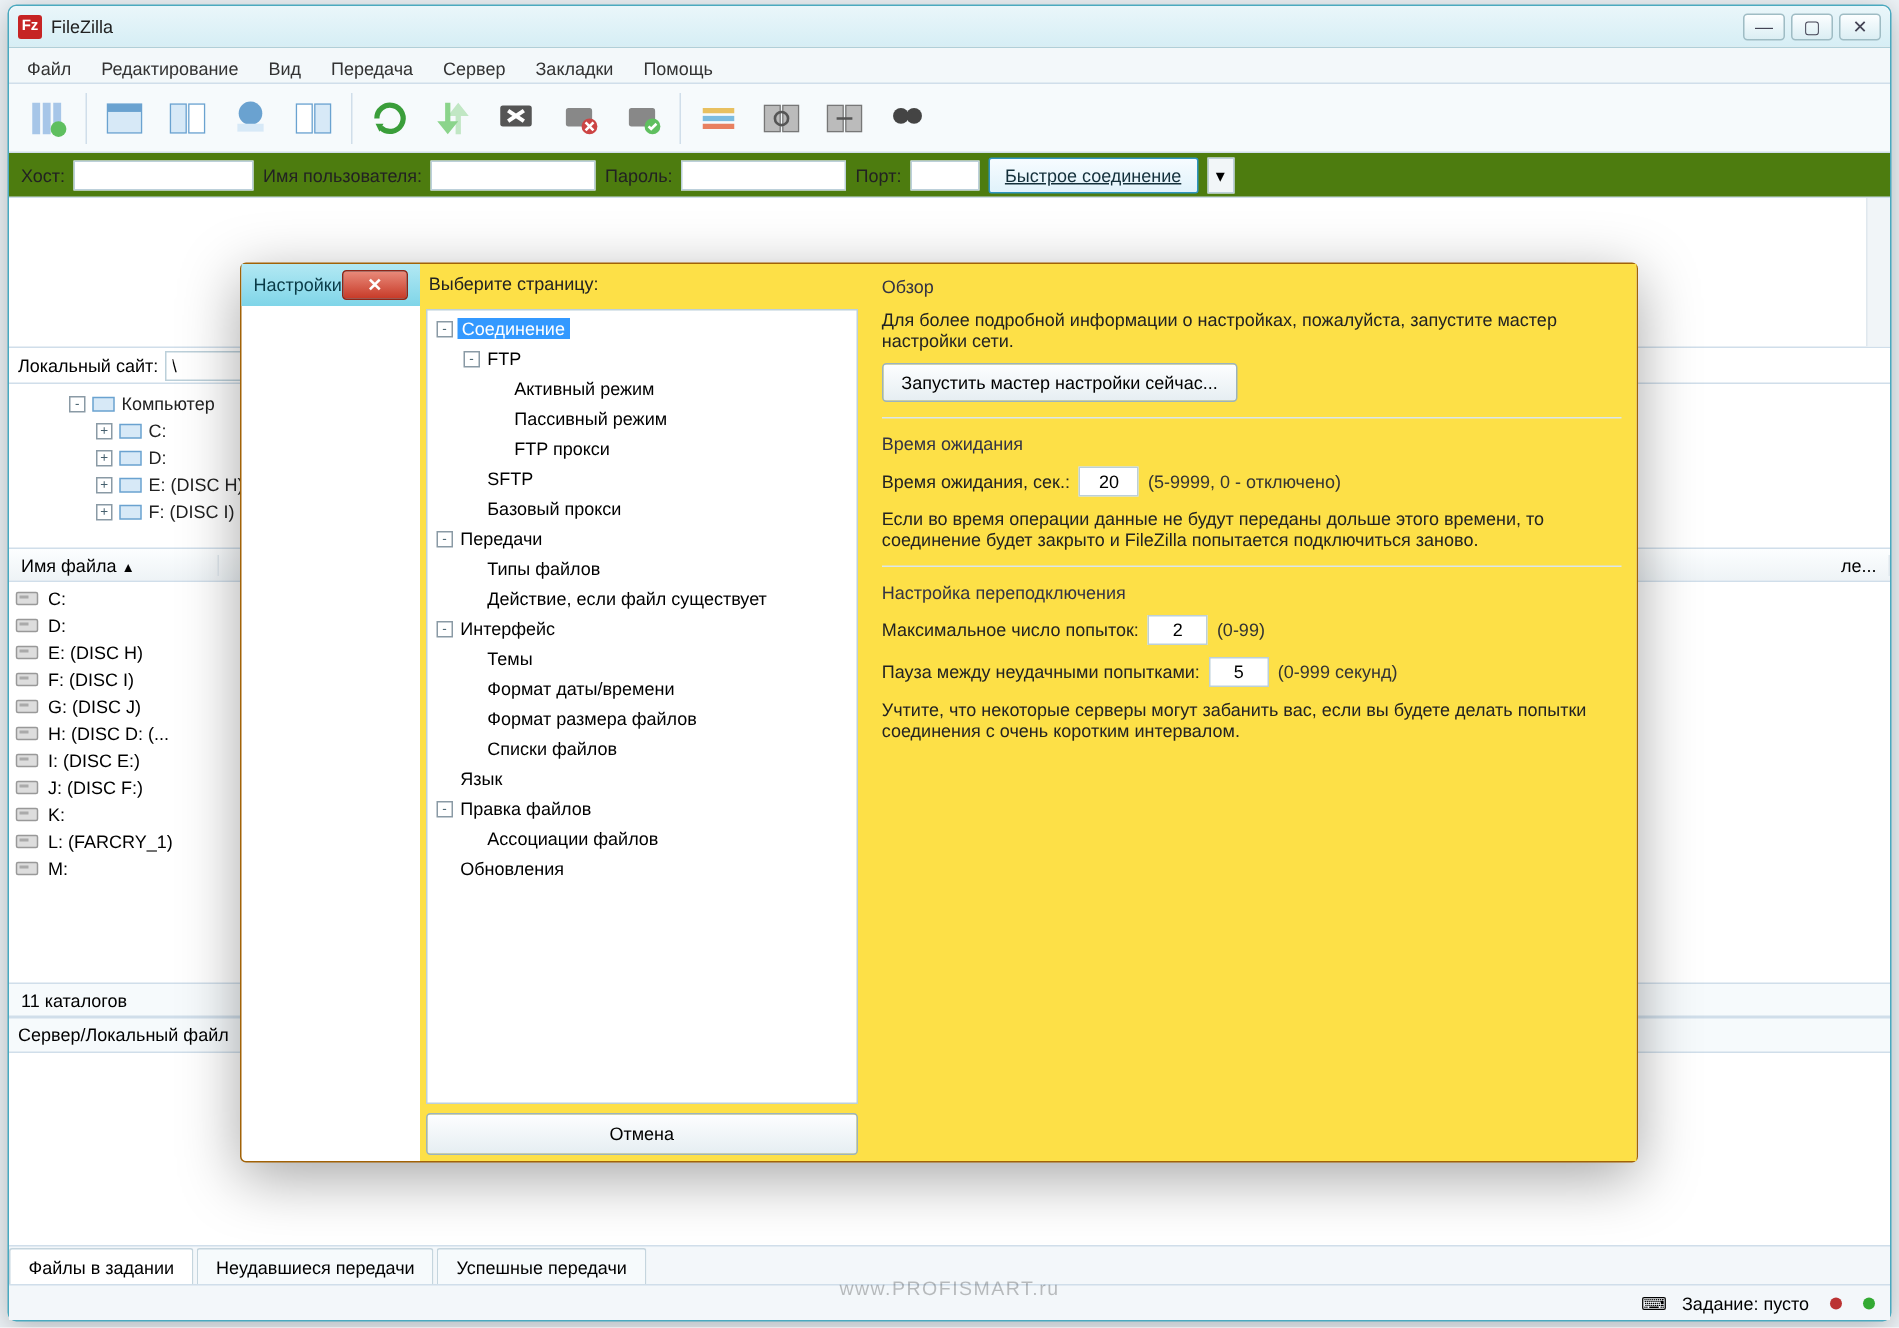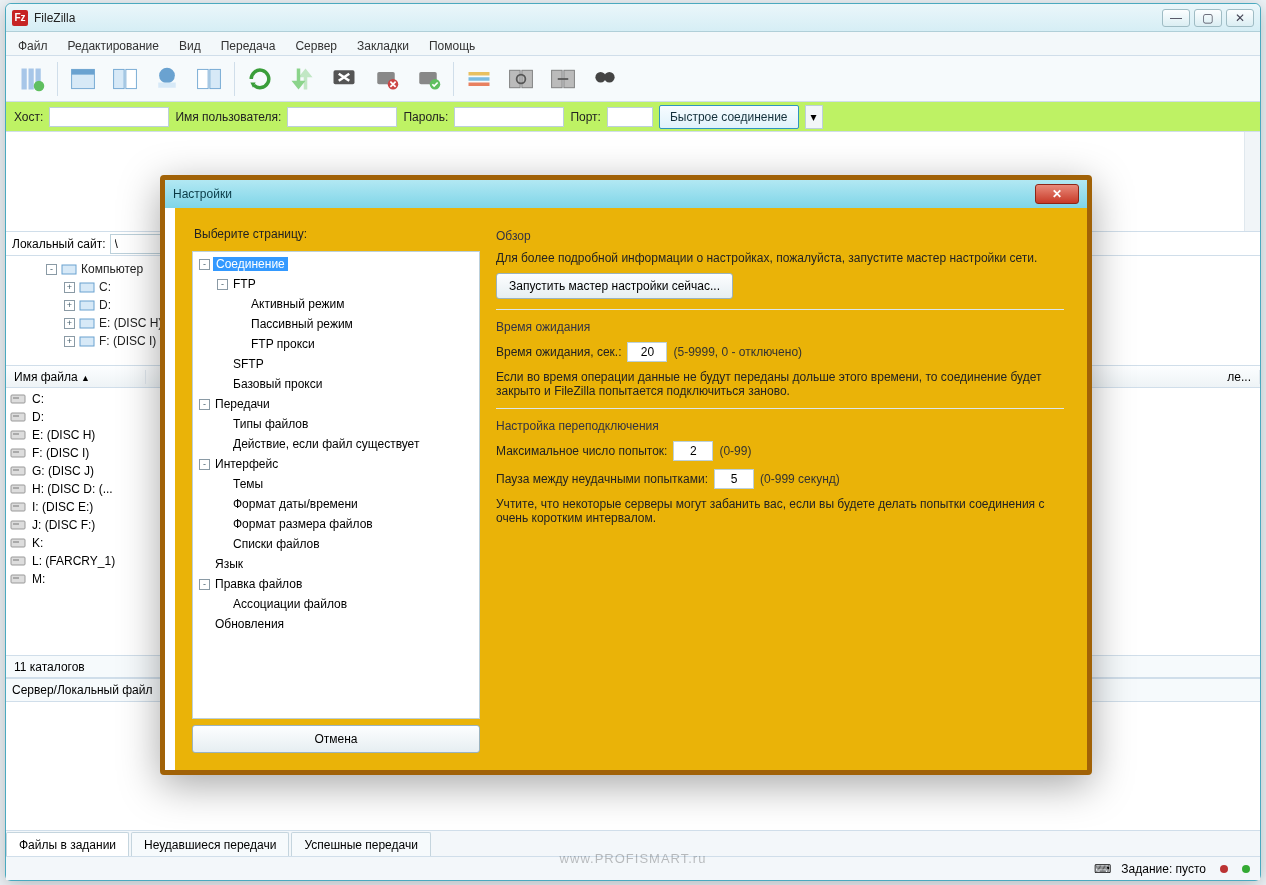--- a/index.html
+++ b/index.html
@@ -9,25 +9,25 @@
 .titlebar-icon { width: 16px; height: 16px; background: #c62424; border-radius: 2px; display: inline-flex; align-items: center; justify-content: center; color: #fff; font-weight: bold; font-size: 10px; margin-right: 6px; }
 .titlebar-title { color: #222; }
 .titlebar-spacer { flex: 1; }
 .winbtn { width: 28px; height: 18px; margin-left: 4px; border: 1px solid #9fbcc4; background: linear-gradient(#fcfeff,#dbeef3); border-radius: 3px; display: inline-flex; align-items: center; justify-content: center; color: #445; cursor: default; }
 .menubar { height: 24px; background: #f3f8fa; border-bottom: 1px solid #d0deea; display: flex; align-items: flex-end; padding: 0 8px; gap: 12px; color: #333; }
 .menubar span { padding: 2px 4px; }
 .toolbar { height: 46px; background: #f6fafc; border-bottom: 1px solid #d0deea; display: flex; align-items: center; padding: 2px 6px; gap: 2px; }
 .tbtn { width: 40px; height: 40px; border: 1px solid transparent; border-radius: 3px; display: inline-flex; align-items: center; justify-content: center; }
 .tbtn svg { width: 28px; height: 28px; }
 .tb-sep { width: 1px; height: 34px; background: #d0deea; margin: 0 3px; }
-.quickbar { height: 30px; background: #bef264; border-bottom: 1px solid #d0deea; display: flex; align-items: center; padding: 0 8px; gap: 6px; }
+.quickbar { height: 30px; background: #4d7c0f; border-bottom: 1px solid #d0deea; display: flex; align-items: center; padding: 0 8px; gap: 6px; }
 .quickbar label { color: #222; }
 .quickbar input { border: 1px solid #bcd0da; height: 20px; padding: 0 4px; }
 .qb-host { width: 120px; } .qb-user { width: 110px; } .qb-pass { width: 110px; } .qb-port { width: 46px; }
-.qb-btn { height: 24px; border: 1px solid #2f94c0; background: linear-gradient(#f7fcff,#e0f2fb); padding: 0 10px; color: #14303b; border-radius: 2px; }
+.qb-btn { height: 24px; border: 1px solid #2f94c0; background: linear-gradient(#f7fcff,#e0f2fb); padding: 0 10px; color: #14303b; border-radius: 2px; text-decoration: underline; }
 .qb-drop { width: 18px; height: 24px; border: 1px solid #bcd0da; background: #f2f6f8; }
 .logpane { height: 100px; border-bottom: 1px solid #d0deea; position: relative; }
 .localbar { height: 24px; display: flex; align-items: center; border-bottom: 1px solid #d0deea; padding: 0 6px; gap: 4px; }
 .localbar input { flex: 0 0 auto; width: 900px; height: 20px; border: 1px solid #bcd0da; padding: 0 4px; }
 .tree-pane { height: 110px; border-bottom: 1px solid #d0deea; padding: 4px 10px; overflow: hidden; }
 .tree-item { display: flex; align-items: center; gap: 4px; height: 18px; color: #222; }
 .tree-plus { width: 11px; height: 11px; border: 1px solid #8a9aa5; display: inline-flex; align-items: center; justify-content: center; font-size: 9px; line-height: 1; color: #46606e; background: #fff; }
 .tree-icon { width: 16px; height: 14px; }
 .list-header { height: 22px; background: linear-gradient(#fcfeff,#eef3f6); border-bottom: 1px solid #d0deea; display: flex; align-items: center; }
 .lh-col { padding: 0 8px; border-right: 1px solid #e0e8ee; }
@@ -39,25 +39,25 @@
 .queue-body { flex: 1; background: #fff; }
 .tabstrip { height: 26px; display: flex; align-items: flex-end; border-top: 1px solid #d0deea; background: #f3f7fa; }
 .tab { height: 24px; padding: 0 12px; border: 1px solid #c5d5de; border-bottom: none; background: #f6fafc; margin-right: 2px; display: flex; align-items: center; border-radius: 2px 2px 0 0; }
 .tab.active { background: #fff; font-weight: normal; }
 .statusbar { height: 24px; border-top: 1px solid #d0deea; background: #f3f7fa; display: flex; align-items: center; padding: 0 10px; gap: 10px; }
 .statusbar .spacer { flex: 1; }
 .led { width: 8px; height: 8px; border-radius: 50%; display: inline-block; margin-left: 4px; }
 .watermark { position: absolute; left: 50%; transform: translateX(-50%); bottom: 14px; color: rgba(0,0,0,.25); font-size: 13px; letter-spacing: 1px; pointer-events: none; }
 
 
-.dialog { position: absolute; left: 160px; top: 175px; width: 932px; height: 600px; border: 5px solid #a16207; border-radius: 4px; background: #fff; box-shadow: 0 10px 40px rgba(0,0,0,.35); display: flex; flex-direction: column; }
+.dialog { position: absolute; left: 160px; top: 175px; width: 932px; height: 600px; border: 1px solid #a16207; border-radius: 4px; background: #fff; box-shadow: 0 10px 40px rgba(0,0,0,.35); display: flex; flex-direction: row; }
 .dlg-title { height: 28px; background: linear-gradient(#b2e8f3,#7fd5e8); display: flex; align-items: center; padding: 0 8px; color: #0a3b47; }
 .dlg-title .spacer { flex: 1; }
 .dlg-close { width: 44px; height: 20px; background: linear-gradient(#e98a7a,#c73a28); border: 1px solid #8e2618; border-radius: 3px; color: #fff; display: inline-flex; align-items: center; justify-content: center; font-weight: bold; }
-.dlg-body { flex: 1; display: flex; padding: 17px; gap: 10px; background: #eab308; margin-left: 10px; }
+.dlg-body { flex: 1; display: flex; padding: 4px; gap: 10px; background: #fde047; }
 .dlg-left { width: 288px; display: flex; flex-direction: column; gap: 6px; }
 .dlg-left-label { color: #222; padding: 2px 2px 4px; }
 .dlg-tree { flex: 1; border: 1px solid #bcd0da; background: #fff; overflow-y: auto; padding: 2px; }
 .dlg-tree-item { display: flex; align-items: center; height: 20px; gap: 3px; padding-left: 4px; cursor: default; }
 .dlg-tree-item.sel > .dlg-tree-label { background: #3399ff; color: #fff; padding: 0 3px; }
 .dlg-tree-label { padding: 0 2px; }
 .dlg-indent-1 { padding-left: 22px; } .dlg-indent-2 { padding-left: 40px; }
 .dlg-btn { height: 28px; border: 1px solid #9bb3be; background: linear-gradient(#fdfeff,#e6eef2); border-radius: 3px; }
 .dlg-btn.primary { border-color: #2f94c0; background: linear-gradient(#eef9ff,#cfeaf7); }
 .dlg-right { flex: 1; padding: 4px 6px; color: #222; display: flex; flex-direction: column; gap: 8px; }

